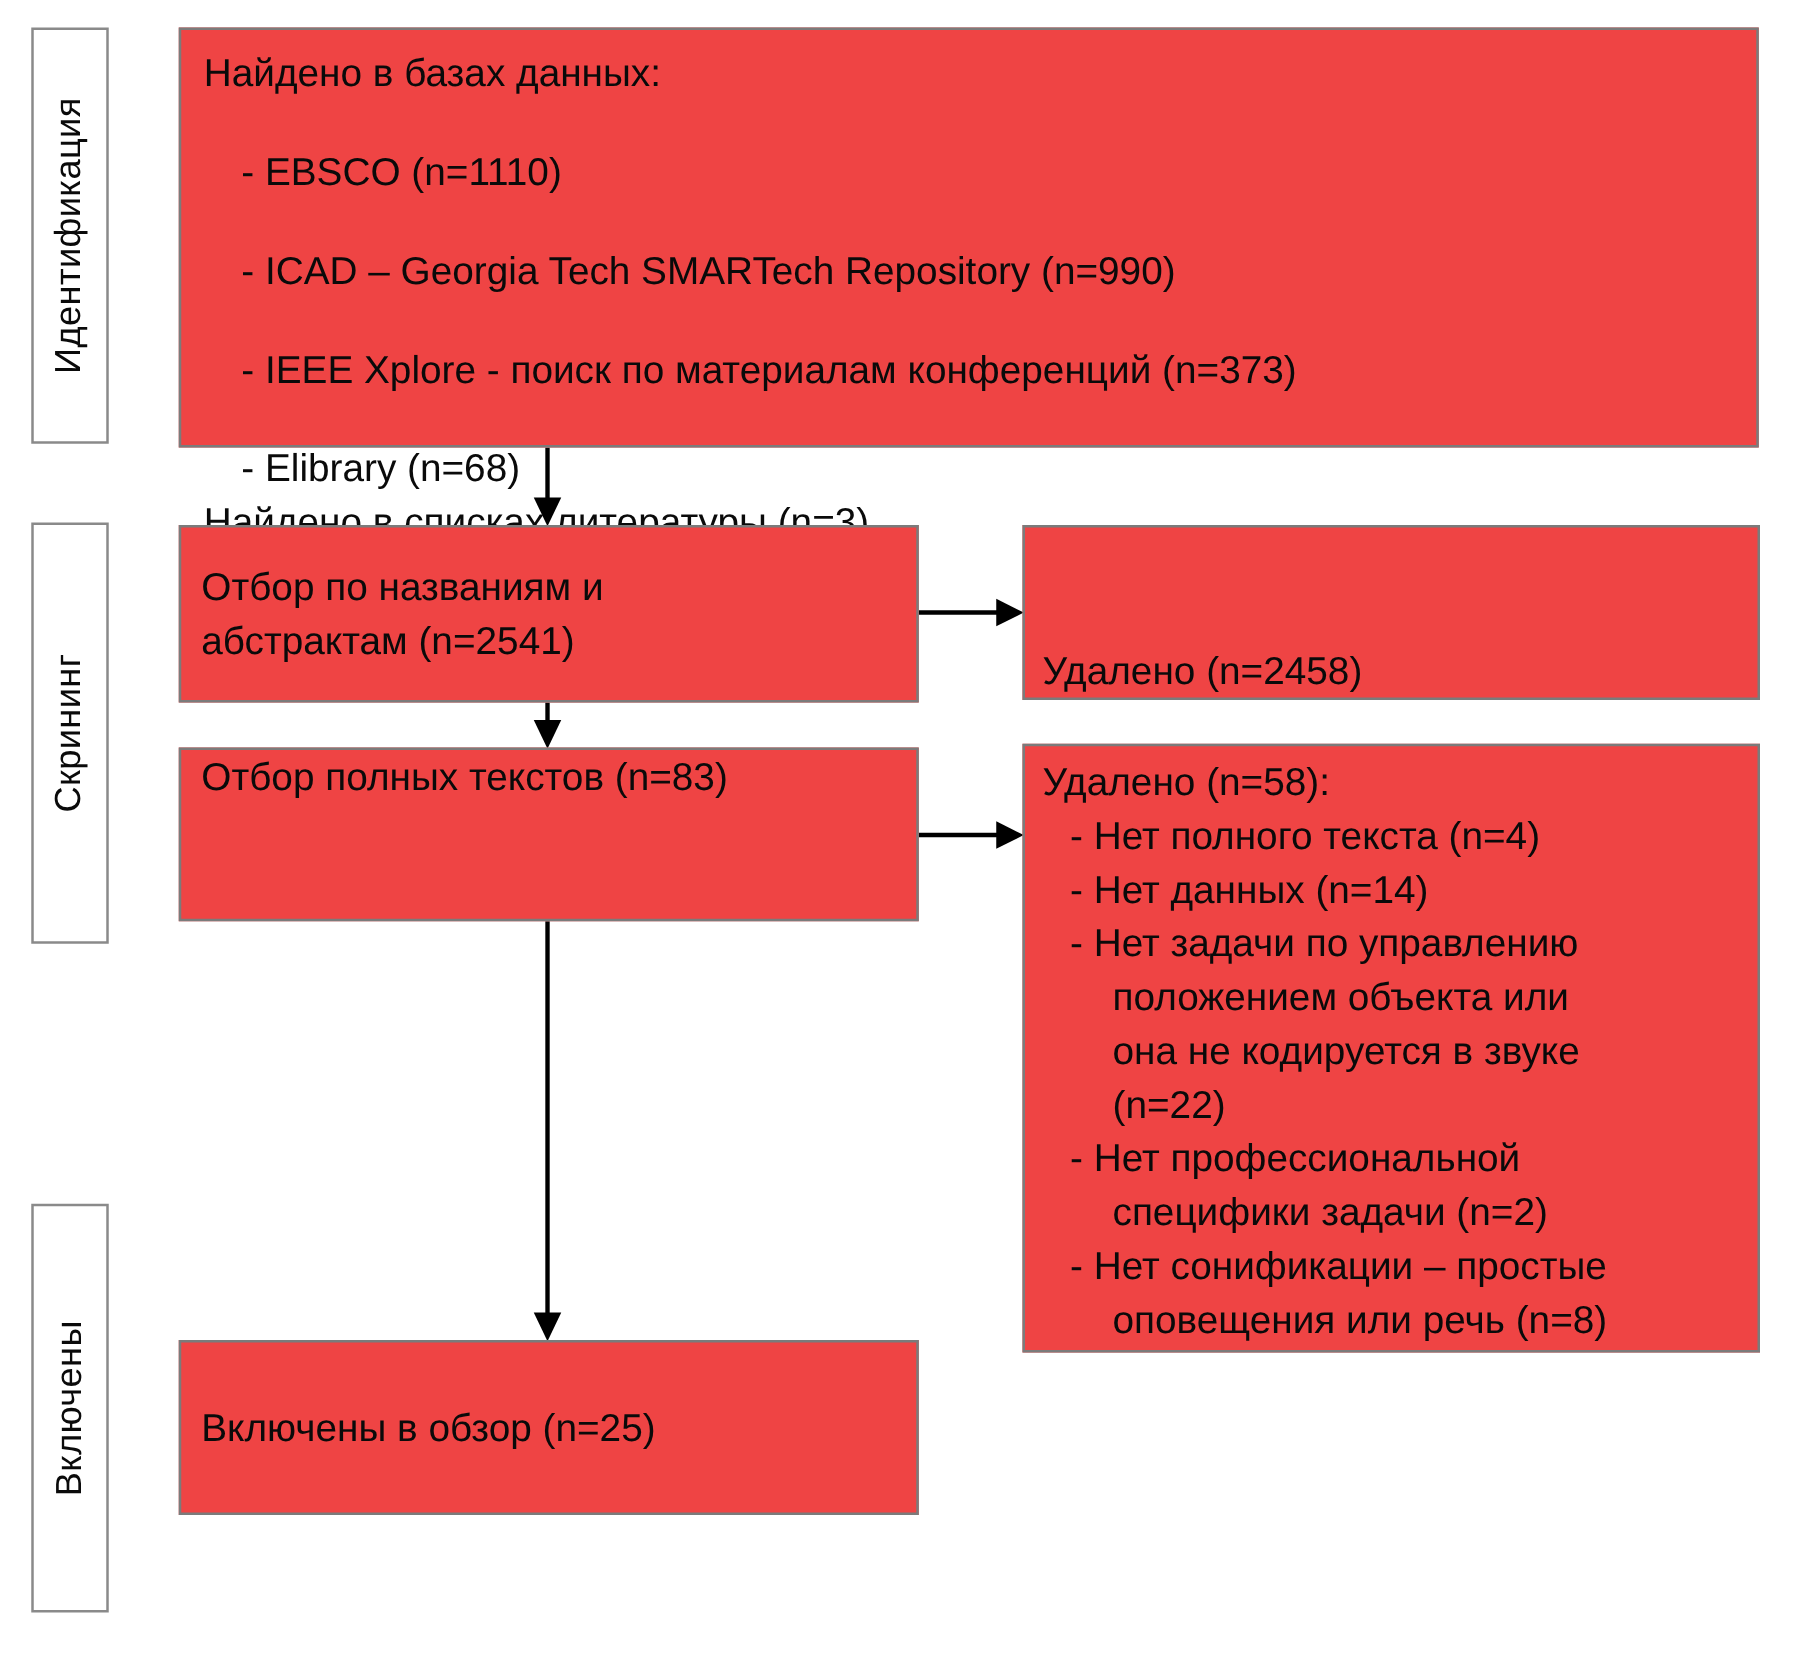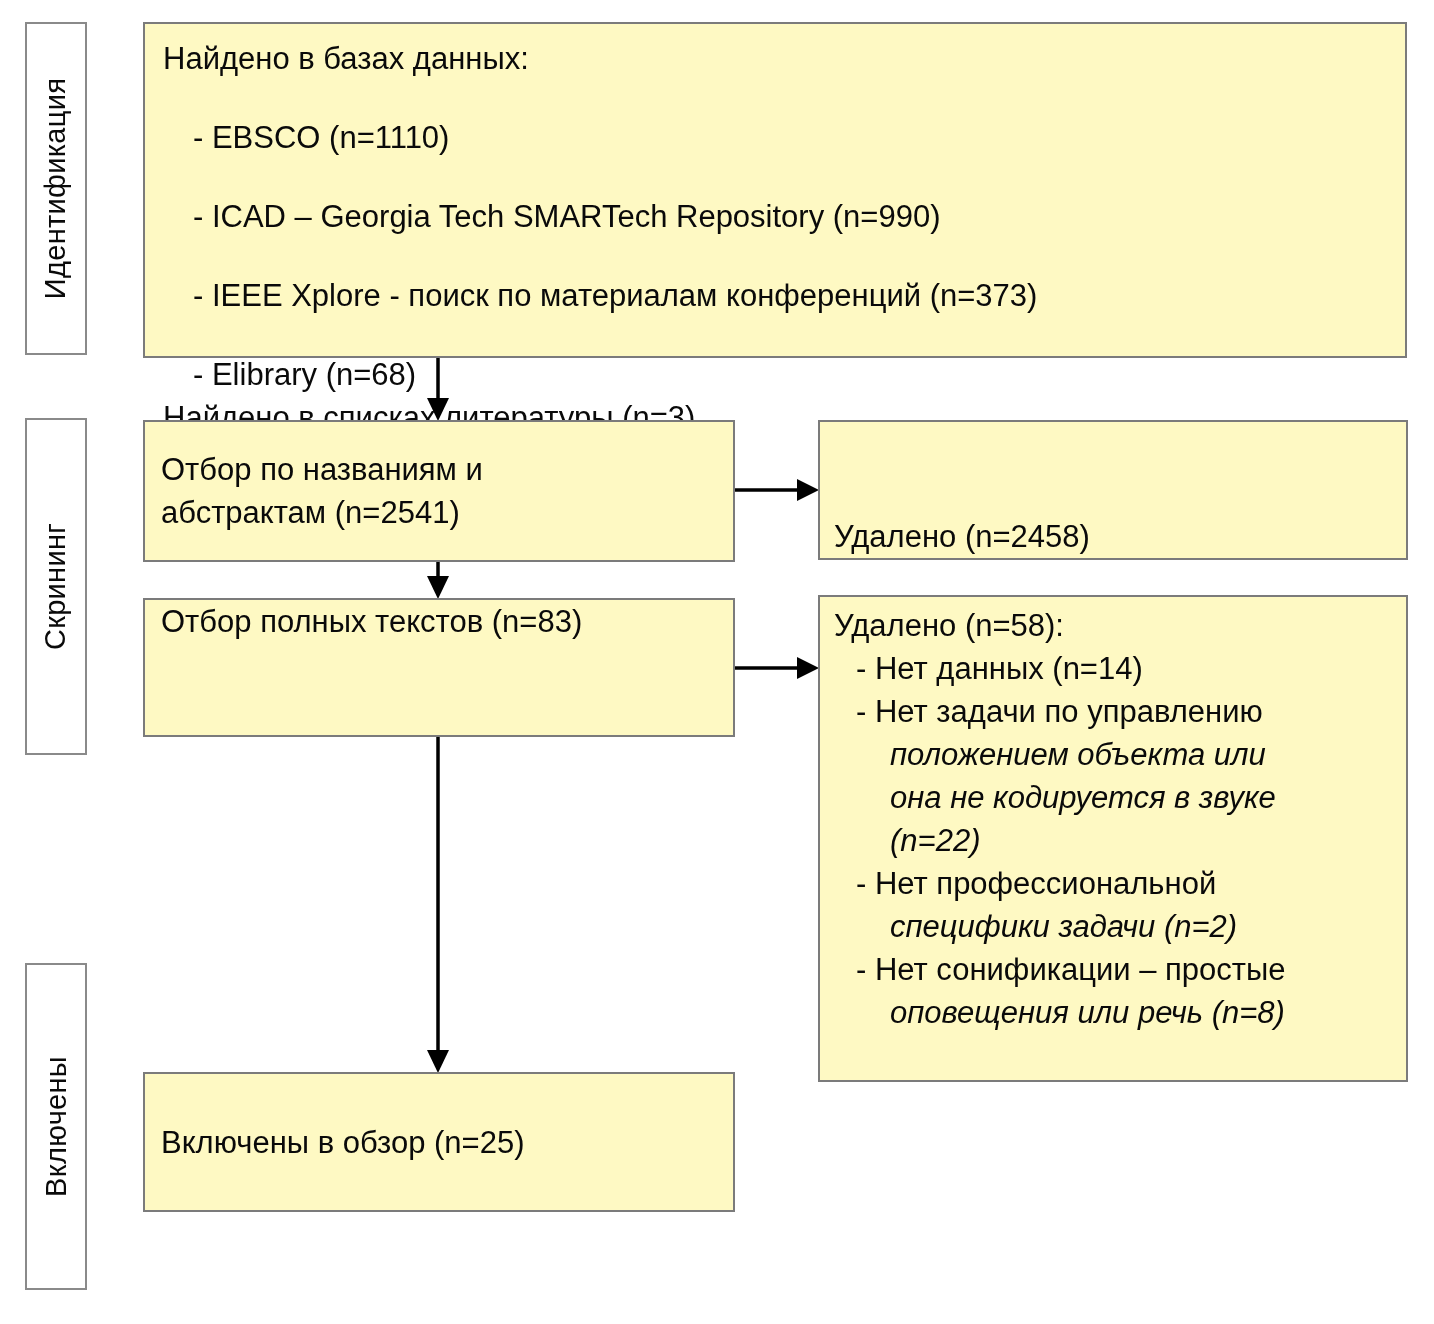--- a/index.html
+++ b/index.html
@@ -20,21 +20,21 @@
     position: absolute;
     left: 0; top: 0;
     width: 1434px;
     height: 1324px;
     pointer-events: none;
   }
   .box {
     position: absolute;
     box-sizing: border-box;
     border: 2px solid #7b7b7b;
-    background: #fef9c3;
+    background: #ef4444;
     font-size: 31px;
     line-height: 43px;
   }
   .stage {
     position: absolute;
     box-sizing: border-box;
     border: 2px solid #8a8a8a;
     background: #ffffff;
     display: flex;
     align-items: center;
@@ -72,21 +72,21 @@
     width: 592px; height: 139px;
     display: flex; align-items: flex-start;
     padding: 0 16px;
   }
   #box-removed-fulltext {
     left: 818px; top: 595px;
     width: 590px; height: 487px;
     padding: 7px 14px;
   }
   #box-removed-fulltext .r-line { padding-left: 22px; }
-  #box-removed-fulltext .r-line.indent { padding-left: 56px; font-style: italic; }
+  #box-removed-fulltext .r-line.indent { padding-left: 56px; }
   
   #box-included {
     left: 143px; top: 1072px;
     width: 592px; height: 140px;
     display: flex; align-items: center;
     padding: 0 16px;
   }
   
   #stage-identification { left: 25px; top: 22px;  width: 62px; height: 333px; }
   #stage-screening      { left: 25px; top: 418px; width: 62px; height: 337px; }
@@ -150,20 +150,21 @@
     <div>Удалено (n=2458)</div>
   </div>
 
   <div class="box" id="box-fulltext">
     <div>Отбор полных текстов (n=83)</div>
   </div>
 
   <div class="box" id="box-removed-fulltext">
     <div>Удалено (n=58):</div>
     <div>
+        <div class="r-line">- Нет полного текста (n=4)</div>
         <div class="r-line">- Нет данных (n=14)</div>
         <div class="r-line">- Нет задачи по управлению</div>
         <div class="r-line indent">положением объекта или</div>
         <div class="r-line indent">она не кодируется в звуке</div>
         <div class="r-line indent">(n=22)</div>
         <div class="r-line">- Нет профессиональной</div>
         <div class="r-line indent">специфики задачи (n=2)</div>
         <div class="r-line">- Нет сонификации – простые</div>
         <div class="r-line indent">оповещения или речь (n=8)</div>
       </div>

